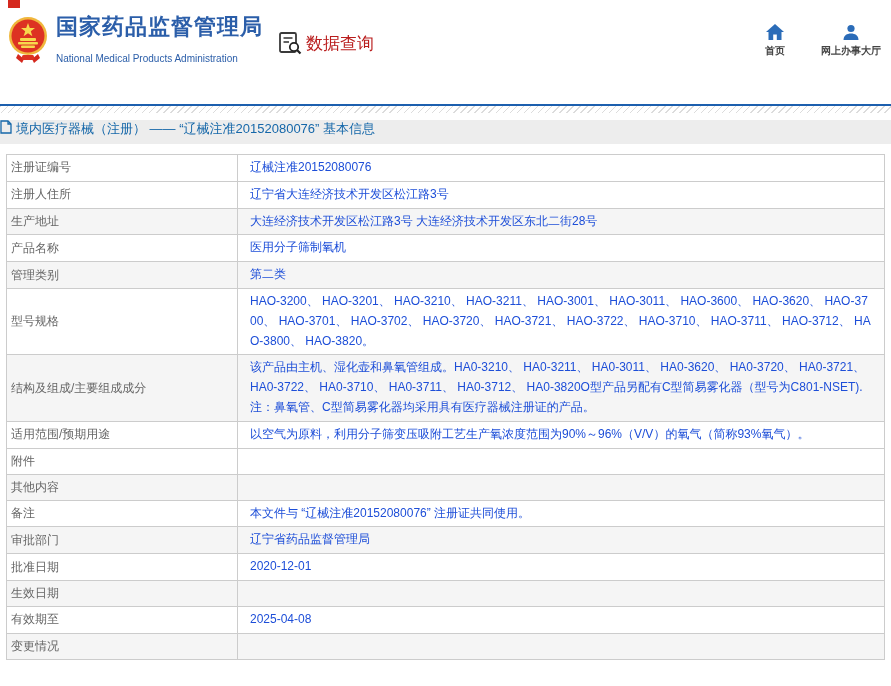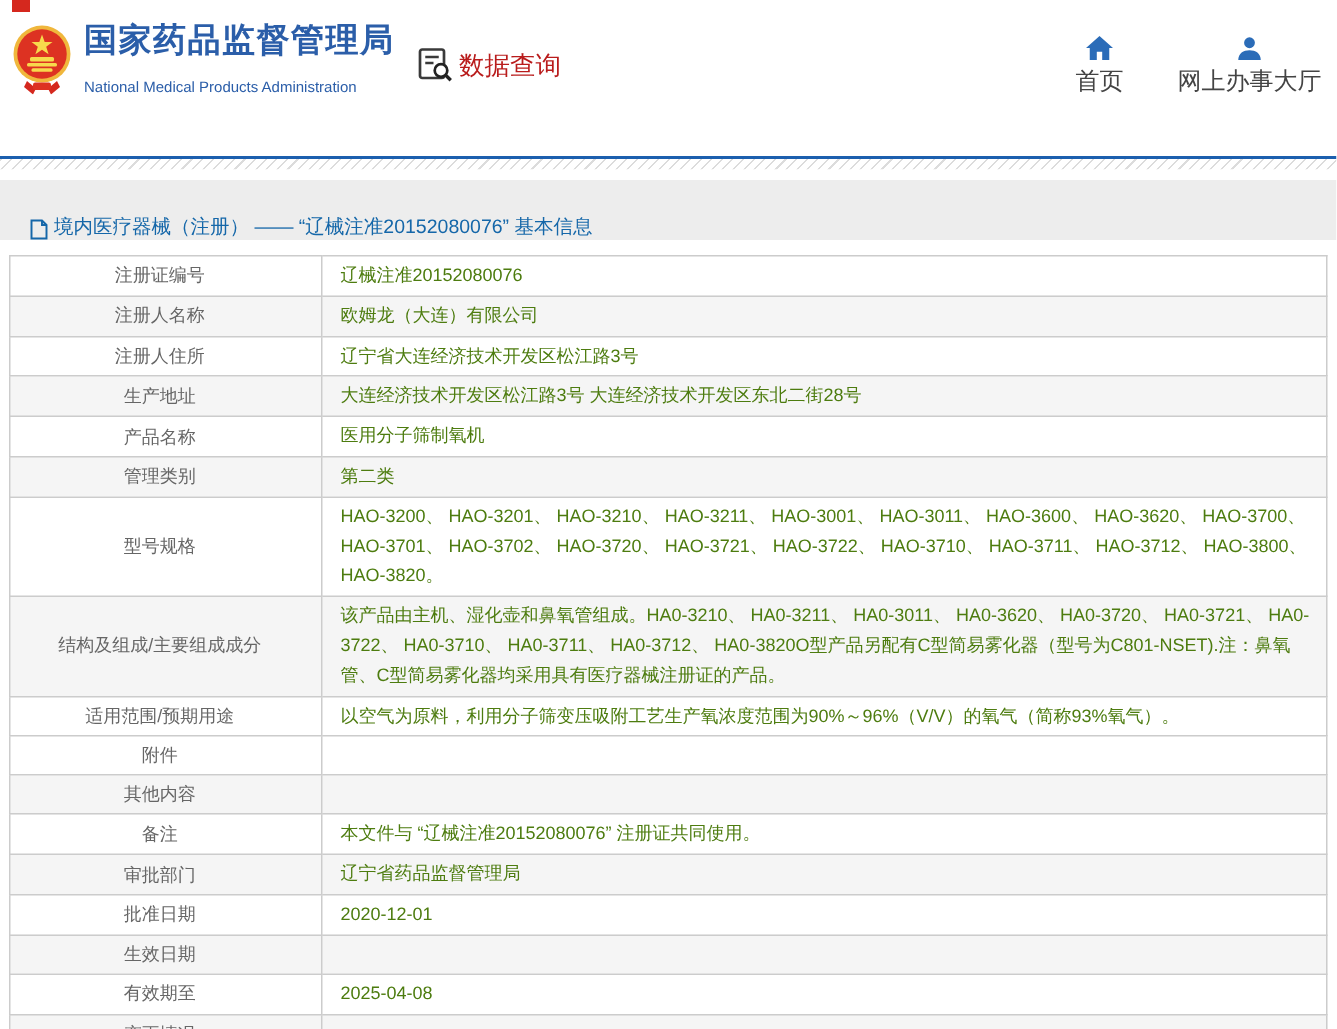--- a/index.html
+++ b/index.html
@@ -15,49 +15,49 @@
   .logo-block { position:absolute; left:8px; top:14px; display:flex; align-items:center; }
   .emblem { width:40px; height:48px; margin-right:8px; flex:0 0 auto; }
   .agency-cn { font-size:22px; font-weight:bold; color:#2b5ea9; letter-spacing:1px; line-height:1.2; }
   .agency-en { font-size:10px; color:#2b5ea9; margin-top:13px; }
   .module { position:absolute; left:277px; top:30px; display:flex; align-items:center; }
   .module-icon { width:26px; height:26px; margin-right:3px; }
   .module-label { font-size:17px; font-weight:normal; color:#b91c1c; }
   .top-nav { position:absolute; right:10px; top:24px; display:flex; }
   .nav-item { display:flex; flex-direction:column; align-items:center; text-decoration:none; cursor:pointer; margin-left:36px; }
   .nav-icon { width:18px; height:16px; margin-bottom:4px; }
-  .nav-label { font-size:16px; color:#444; }
+  .nav-label { font-size:10px; color:#444;font-weight:bold; }
   
   .blue-line { height:2px; background:#1c5fae; }
   .stripe-band {
     height:7px;
     background:repeating-linear-gradient(135deg,#dcdcdc 0,#dcdcdc 1px,#ffffff 1px,#ffffff 5px);
   }
   .gap-s { height:7px; background:#fff; }
   .gap-m { height:10px; background:#fff; }
   
-  .breadcrumb-bar { height:40px; background:#ededed; display:flex; align-items:flex-end; padding-left:20px; }
+  .breadcrumb-bar { height:24px; background:#ededed; display:flex; align-items:flex-start; padding-left:0; }
   .bc-icon { width:12px; height:14px; margin-right:4px; flex:0 0 auto; }
   .bc-text { font-size:13px; color:#1567a9; }
   
   .detail-table {
     width:879px; margin:0 6px;
     border-collapse:collapse; table-layout:fixed;
     font-size:12px; color:#555;
   }
   .detail-table tr { height:26px; }
   .detail-table tr.alt { background:#f5f5f5; }
   .detail-table td { border:1px solid #ccc; vertical-align:middle; }
   .label-cell {
-    width:208px; text-align:center; padding:3px 12px 3px 4px;
+    width:231px; text-align:left; padding:3px 12px 3px 4px;
     color:#666; white-space:nowrap;
   }
   .value-cell {
     padding:3px 10px 3px 12px; line-height:1.65;
-    word-break:break-all; color:#4d7c0f;
+    word-break:break-all; color:#1d4ed8;
   }
 </style>
 </head>
 <body>
 
 <header class="site-header">
   <div class="red-tab"></div>
 
   <div class="logo-block">
     <span class="emblem">
@@ -128,24 +128,20 @@
 </div>
 
 <div class="gap-m"></div>
 
 <table class="detail-table">
   <tbody id="detail-rows">
       <tr>
         <td class="label-cell">注册证编号</td>
         <td class="value-cell">辽械注准20152080076</td>
       </tr>
-      <tr class="alt">
-        <td class="label-cell">注册人名称</td>
-        <td class="value-cell">欧姆龙（大连）有限公司</td>
-      </tr>
       <tr>
         <td class="label-cell">注册人住所</td>
         <td class="value-cell">辽宁省大连经济技术开发区松江路3号</td>
       </tr>
       <tr class="alt">
         <td class="label-cell">生产地址</td>
         <td class="value-cell">大连经济技术开发区松江路3号 大连经济技术开发区东北二街28号</td>
       </tr>
       <tr>
         <td class="label-cell">产品名称</td>

